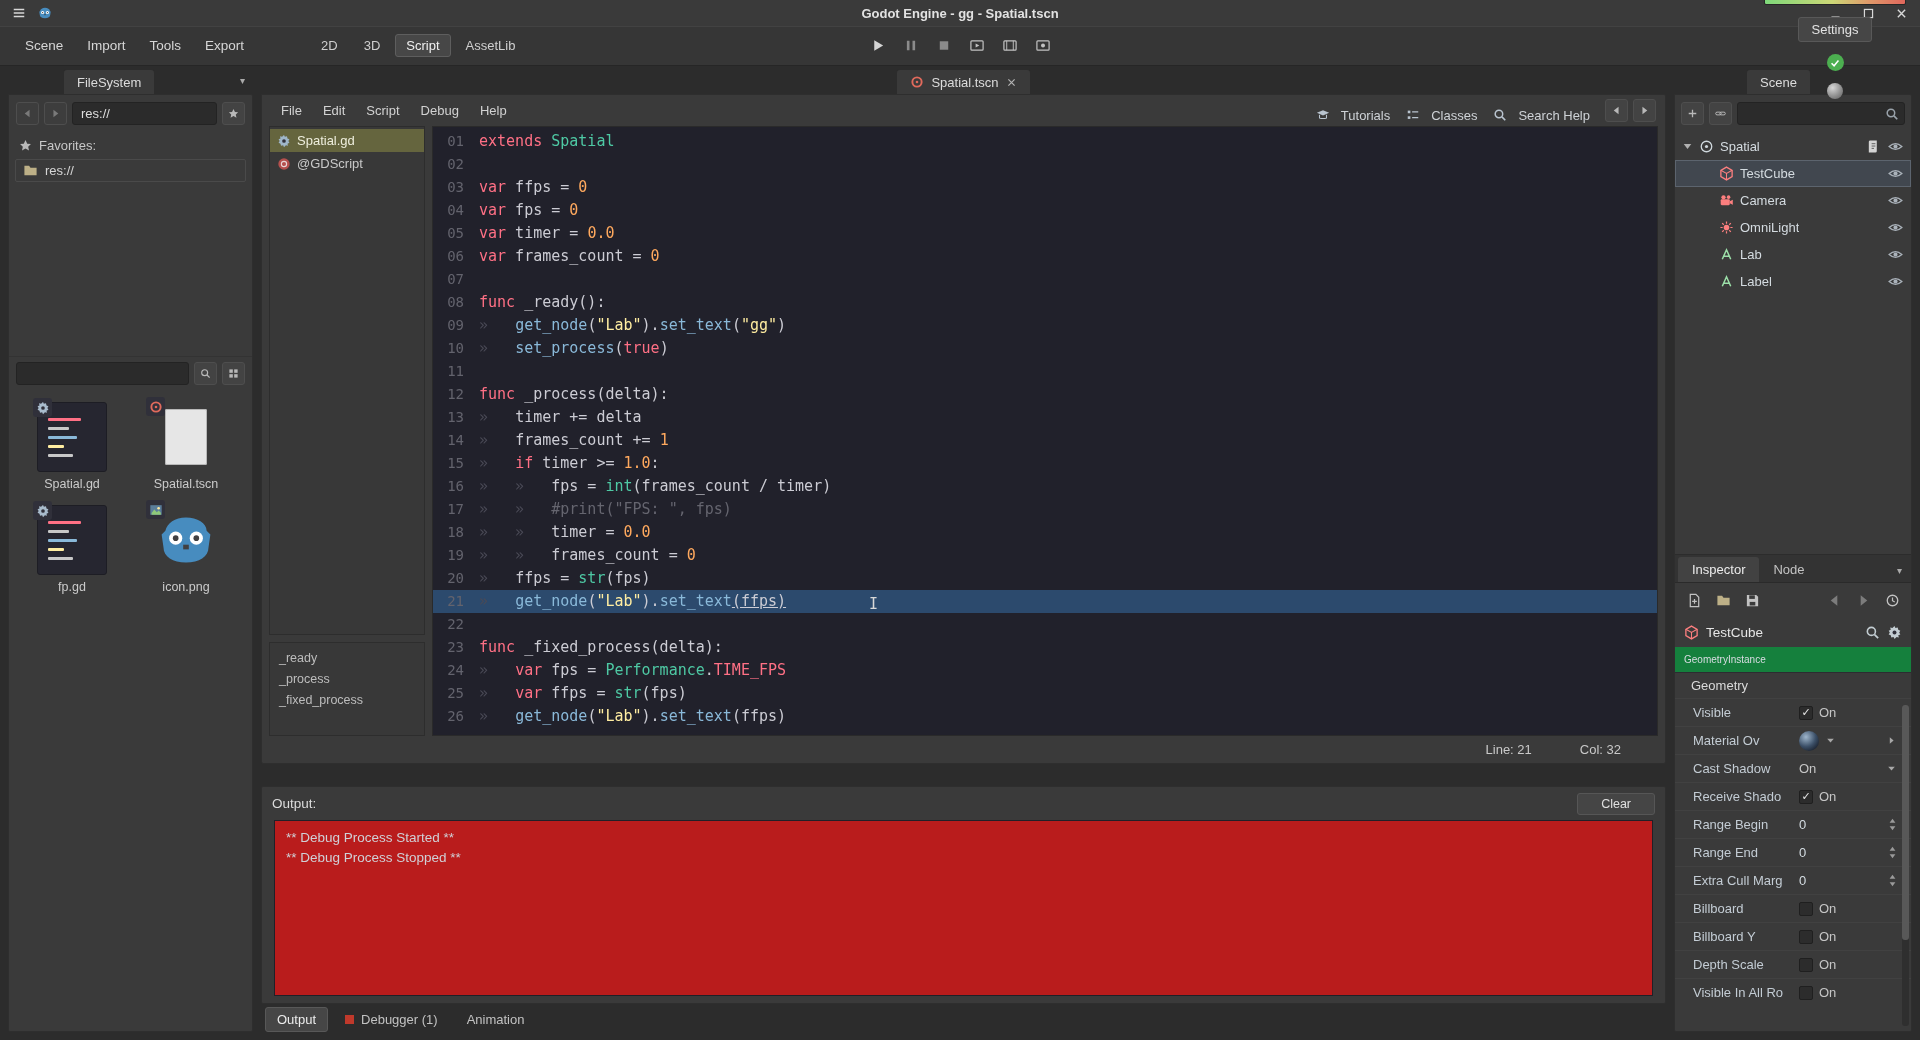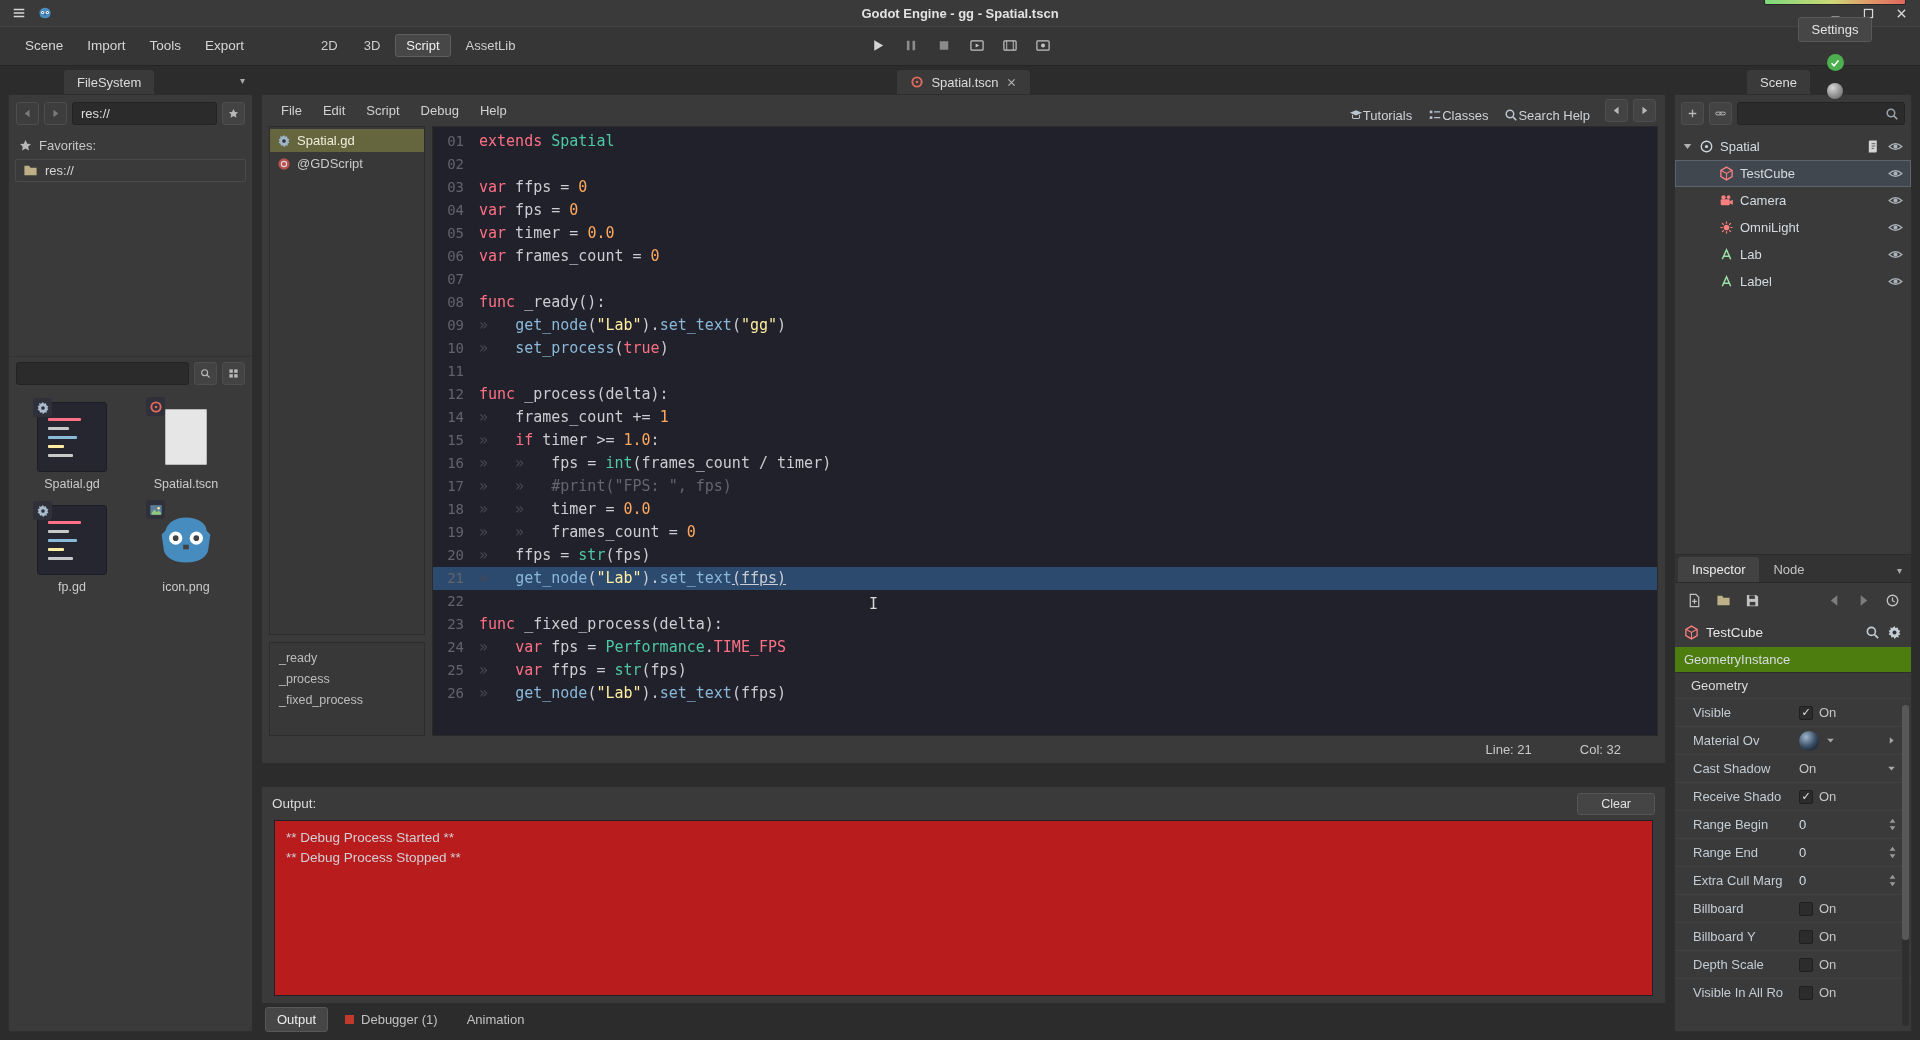--- a/index.html
+++ b/index.html
@@ -82,21 +82,21 @@
     border-radius:3px;display:flex;align-items:center;justify-content:center;padding:2.5px;}
   .badge svg{width:100%;height:100%;}
   .godot-big{width:60px;height:60px;}
   .flabel{font-size:12.5px;color:#cbcbcb;}
 
   
   .script-editor{display:flex;flex-direction:column;min-height:0;flex:1;}
   .se-menus{height:31px;display:flex;align-items:center;gap:1px;padding:0 9px;font-size:13px;flex:0 0 auto;}
   .se-menu-item{padding:3px 10px;color:#d2d2d2;border-radius:3px;cursor:pointer;}
   .help-links{margin-left:auto;display:flex;gap:16px;align-items:center;margin-right:14px;}
-  .help-link{display:flex;gap:0;align-items:center;color:#ced2d6;cursor:pointer;margin-top:9px;}
+  .help-link{display:flex;gap:11px;align-items:center;color:#ced2d6;cursor:pointer;margin-top:9px;}
   .help-link .i{width:14px;height:14px;color:#b9c4cf;}
   .se-body{flex:1;display:flex;min-height:0;padding:0 7px;gap:7px;}
   .se-sidebar{width:156px;display:flex;flex-direction:column;gap:7px;flex:0 0 auto;}
   .script-list{flex:1;background:#383838;border:1px solid #2d2d2d;padding-top:2px;}
   .script-item{height:23px;display:flex;align-items:center;gap:6px;padding:0 7px;font-size:13px;color:#c9c9c9;cursor:pointer;}
   .script-item .i{width:14px;height:14px;color:#9fb6c9;}
   .script-item.sel{background:#65653e;color:#eeeedd;}
   .fn-list{height:94px;background:#383838;border:1px solid #2d2d2d;padding:4px 0;flex:0 0 auto;}
   .fn-item{height:21px;padding:0 9px;font-size:12.5px;color:#bdbdbd;display:flex;align-items:center;cursor:pointer;}
   .code-area{flex:1;background:var(--c-codebg);border:1px solid #2a2a2a;overflow:hidden;
@@ -153,22 +153,22 @@
   .tabrow .dd{margin-left:auto;padding:0 6px 6px 0;}
   .insp-toolbar{height:34px;display:flex;align-items:center;gap:5px;padding:0 7px;flex:0 0 auto;}
   .ibtn{width:24px;height:22px;display:flex;align-items:center;justify-content:center;border-radius:3px;
     color:#c2c2c2;cursor:pointer;}
   .ibtn .i{width:15px;height:15px;}
   .ibtn.dim{color:#7c7c7c;}
   .insp-spacer{flex:1;}
   .insp-object{height:30px;display:flex;align-items:center;gap:7px;padding:0 9px;flex:0 0 auto;}
   .objname{font-size:13.5px;color:#e6e6e6;flex:1;}
   .insp-object .i{width:15px;height:15px;color:#c3cdd2;cursor:pointer;}
-  .insp-category{height:26px;background:#4d7c0f;display:flex;align-items:center;padding:0 9px;
-    font-size:13px;color:#d8dce2;flex:0 0 auto;border-bottom:1px solid #2c2c31;}
+  .insp-category{height:26px;background:#15803d;display:flex;align-items:center;padding:0 9px;
+    font-size:10px;color:#d8dce2;flex:0 0 auto;border-bottom:1px solid #2c2c31;}
   .insp-section{height:25px;display:flex;align-items:center;padding:0 0 0 16px;font-size:13px;
     color:#dadada;flex:0 0 auto;}
   .props{flex:1;overflow:hidden;}
   .prop{height:28px;display:flex;align-items:center;border-top:1px solid #414141;
     padding:0 14px 0 18px;font-size:13px;color:#c3ccd4;}
   .pname{flex:1;white-space:nowrap;overflow:hidden;}
   .pctl{width:98px;display:flex;align-items:center;gap:6px;color:#c6c6c6;flex:0 0 auto;}
   .cb{width:14px;height:14px;background:#2c2c2c;border:1px solid #1f1f1f;border-radius:2px;
     display:flex;align-items:center;justify-content:center;font-size:11px;color:#e8e8e8;cursor:pointer;}
   .numval{color:#d5dde3;}
@@ -553,20 +553,21 @@
               <div class="line"><span class="ln">03</span><span class="lc"><span class="sg-kw">var</span><span class="sg-pl"> ffps = </span><span class="sg-nu">0</span></span></div>
               <div class="line"><span class="ln">04</span><span class="lc"><span class="sg-kw">var</span><span class="sg-pl"> fps = </span><span class="sg-nu">0</span></span></div>
               <div class="line"><span class="ln">05</span><span class="lc"><span class="sg-kw">var</span><span class="sg-pl"> timer = </span><span class="sg-nu">0.0</span></span></div>
               <div class="line"><span class="ln">06</span><span class="lc"><span class="sg-kw">var</span><span class="sg-pl"> frames_count = </span><span class="sg-nu">0</span></span></div>
               <div class="line"><span class="ln">07</span><span class="lc"></span></div>
               <div class="line"><span class="ln">08</span><span class="lc"><span class="sg-kw">func</span><span class="sg-pl"> _ready():</span></span></div>
               <div class="line"><span class="ln">09</span><span class="lc"><span class="sg-tb">»   </span><span class="sg-fn">get_node</span><span class="sg-pl">(</span><span class="sg-st">"Lab"</span><span class="sg-pl">).</span><span class="sg-fn">set_text</span><span class="sg-pl">(</span><span class="sg-st">"gg"</span><span class="sg-pl">)</span></span></div>
               <div class="line"><span class="ln">10</span><span class="lc"><span class="sg-tb">»   </span><span class="sg-fn">set_process</span><span class="sg-pl">(</span><span class="sg-kw">true</span><span class="sg-pl">)</span></span></div>
               <div class="line"><span class="ln">11</span><span class="lc"></span></div>
               <div class="line"><span class="ln">12</span><span class="lc"><span class="sg-kw">func</span><span class="sg-pl"> _process(delta):</span></span></div>
+              <div class="line"><span class="ln">13</span><span class="lc"><span class="sg-tb">»   </span><span class="sg-pl">timer += delta</span></span></div>
               <div class="line"><span class="ln">14</span><span class="lc"><span class="sg-tb">»   </span><span class="sg-pl">frames_count += </span><span class="sg-nu">1</span></span></div>
               <div class="line"><span class="ln">15</span><span class="lc"><span class="sg-tb">»   </span><span class="sg-kw">if</span><span class="sg-pl"> timer &gt;= </span><span class="sg-nu">1.0</span><span class="sg-pl">:</span></span></div>
               <div class="line"><span class="ln">16</span><span class="lc"><span class="sg-tb">»   »   </span><span class="sg-pl">fps = </span><span class="sg-ty">int</span><span class="sg-pl">(frames_count / timer)</span></span></div>
               <div class="line"><span class="ln">17</span><span class="lc"><span class="sg-tb">»   »   </span><span class="sg-cm">#print("FPS: ", fps)</span></span></div>
               <div class="line"><span class="ln">18</span><span class="lc"><span class="sg-tb">»   »   </span><span class="sg-pl">timer = </span><span class="sg-nu">0.0</span></span></div>
               <div class="line"><span class="ln">19</span><span class="lc"><span class="sg-tb">»   »   </span><span class="sg-pl">frames_count = </span><span class="sg-nu">0</span></span></div>
               <div class="line"><span class="ln">20</span><span class="lc"><span class="sg-tb">»   </span><span class="sg-pl">ffps = </span><span class="sg-ty">str</span><span class="sg-pl">(fps)</span></span></div>
               <div class="line cur"><span class="ln">21</span><span class="lc"><span class="sg-tb">»   </span><span class="sg-fn">get_node</span><span class="sg-pl">(</span><span class="sg-st">"Lab"</span><span class="sg-pl">).</span><span class="sg-fn">set_text</span><span class="sg-pl sg-ul">(ffps)</span></span></div>
               <div class="line"><span class="ln">22</span><span class="lc"></span></div>
               <div class="line"><span class="ln">23</span><span class="lc"><span class="sg-kw">func</span><span class="sg-pl"> _fixed_process(delta):</span></span></div>

